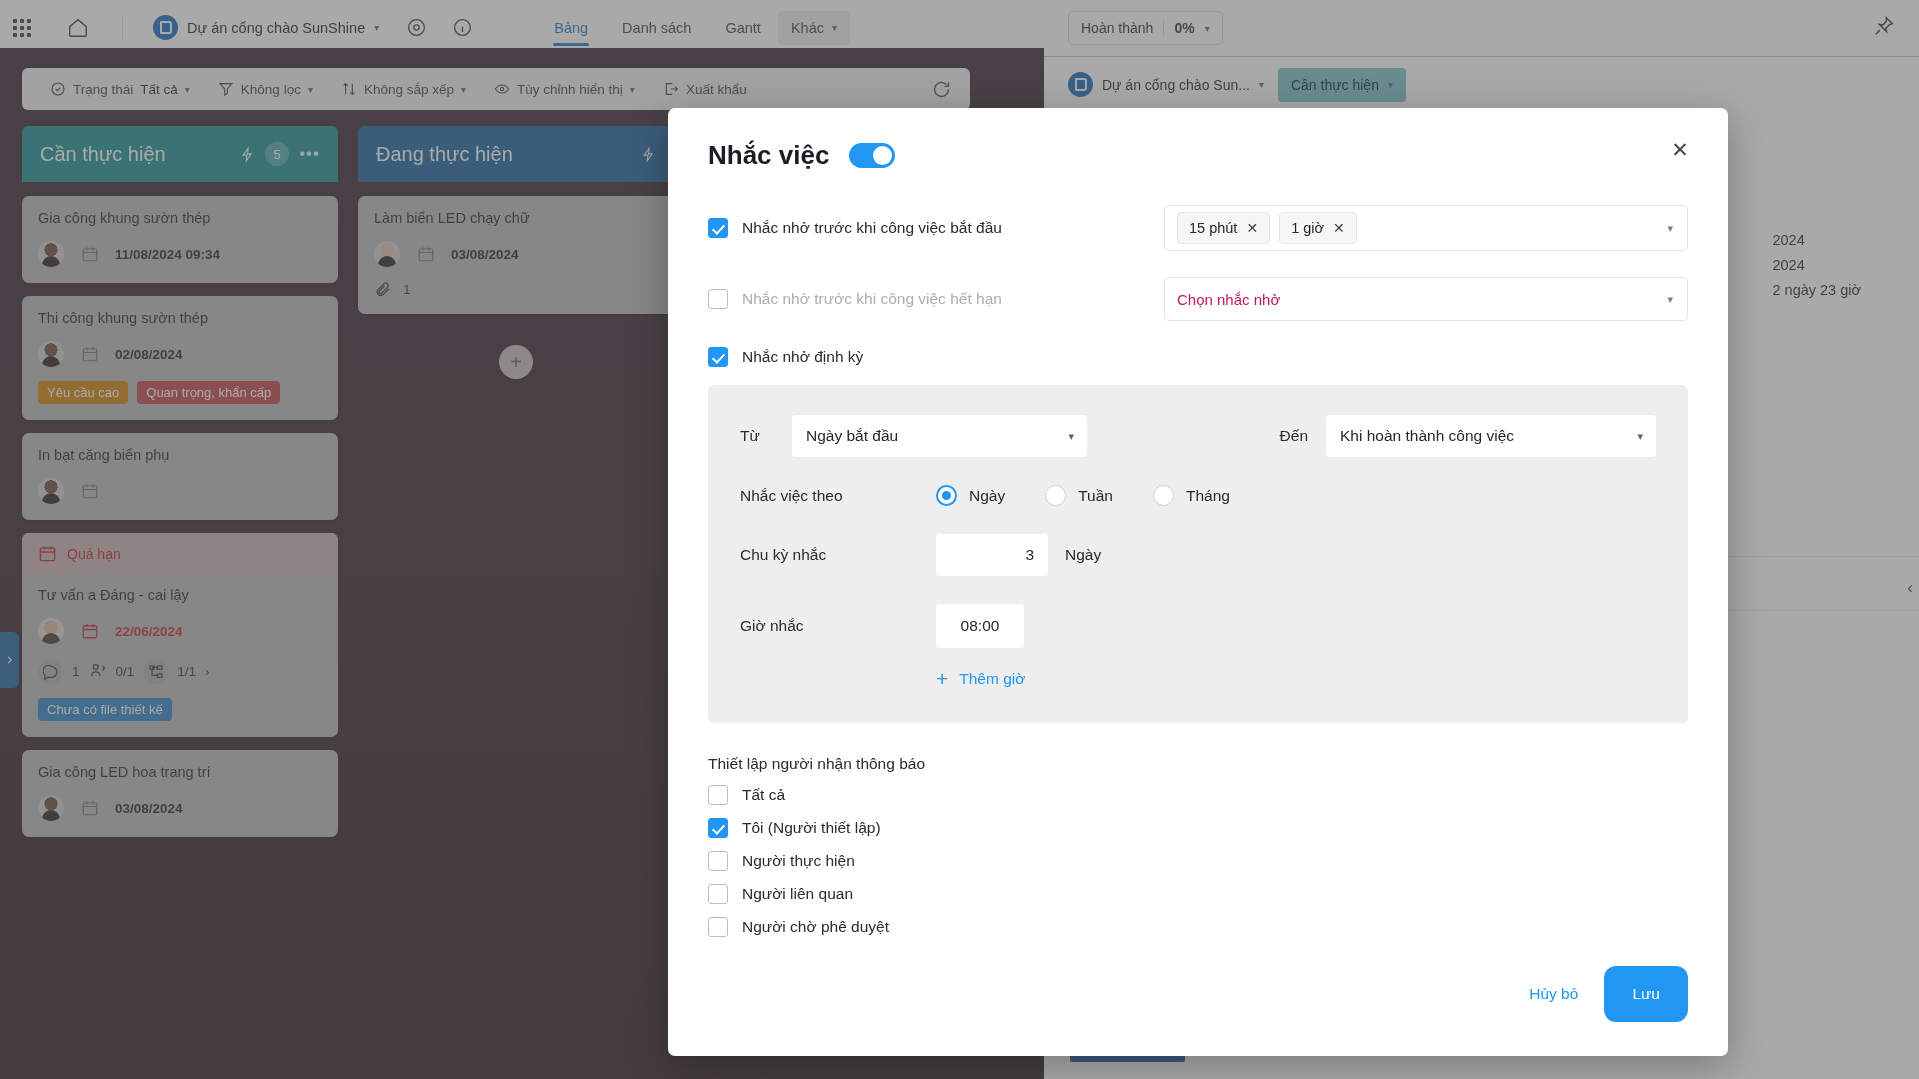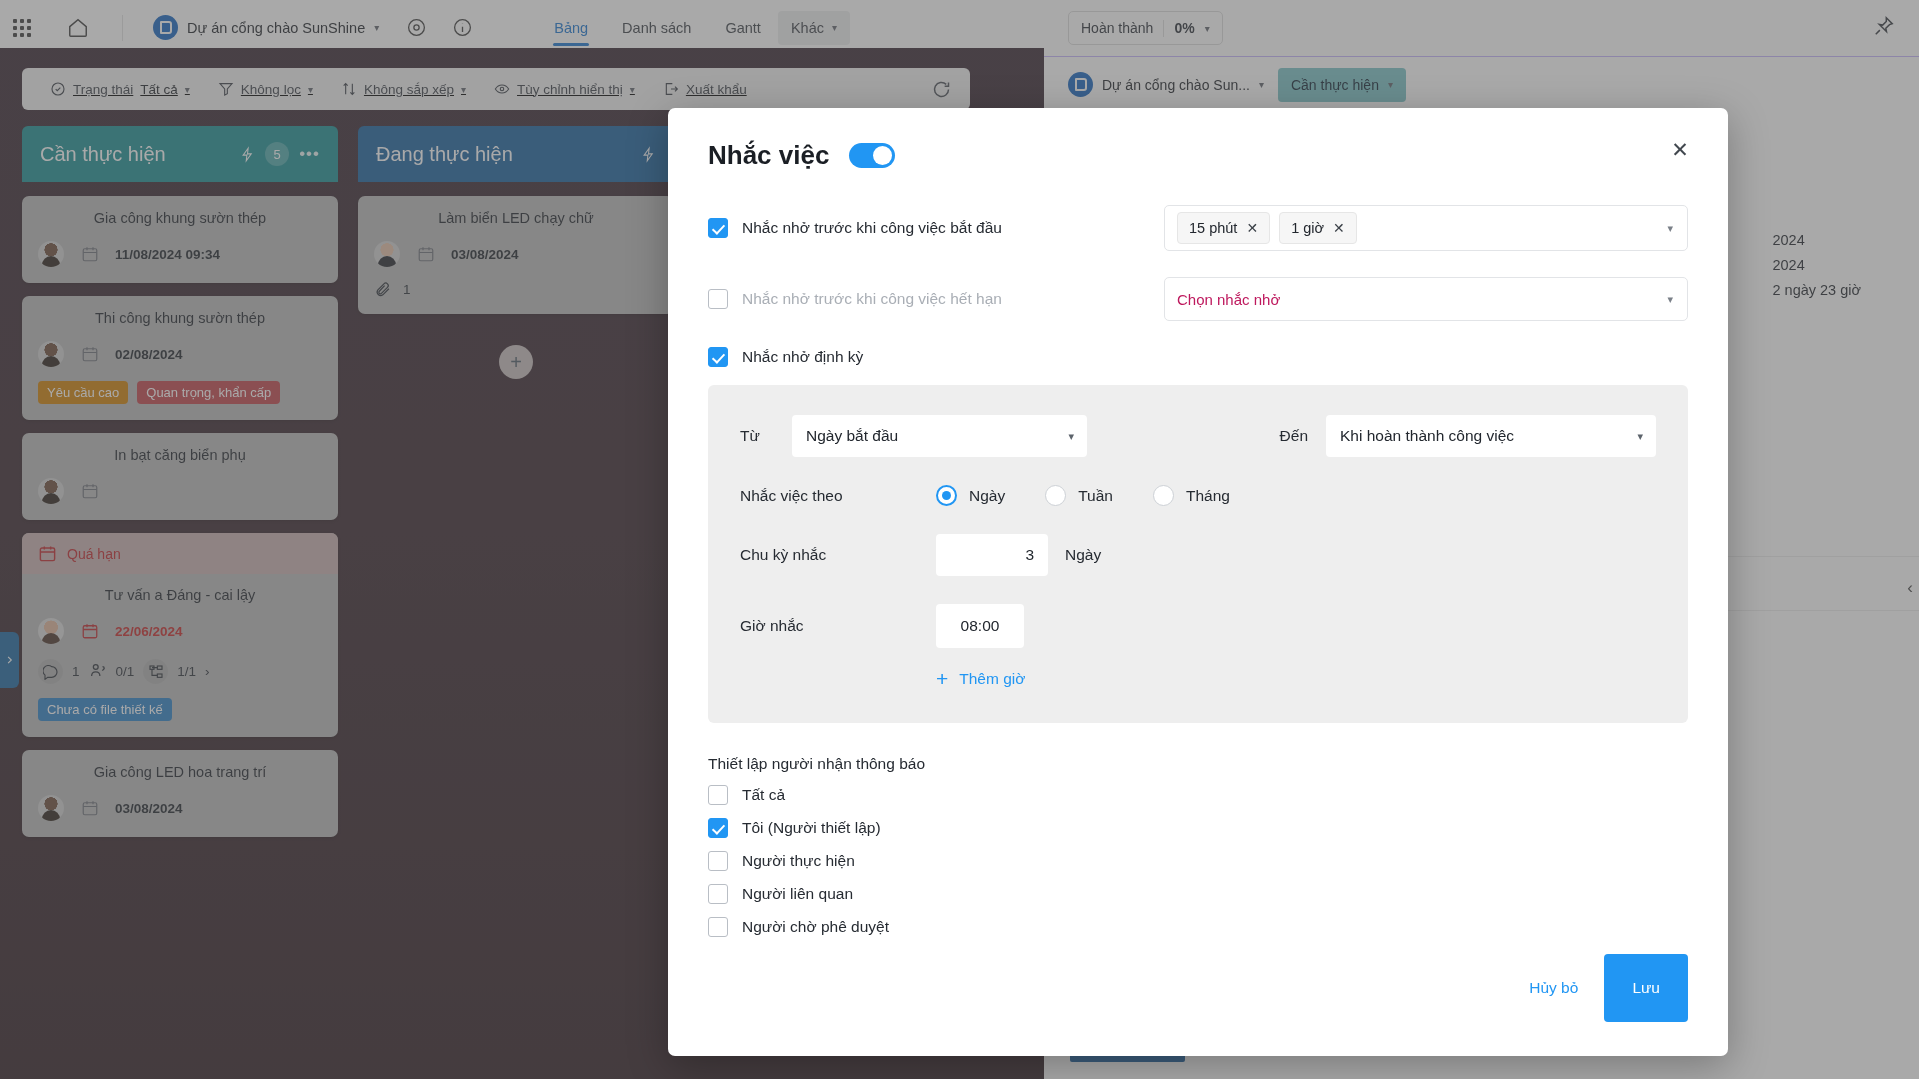--- a/index.html
+++ b/index.html
@@ -51,21 +51,21 @@
 
   .board-wrap {
     position:absolute; left:0; top:48px; width:1044px; height:1031px;
     background:
       linear-gradient(180deg, rgba(52,36,46,.92), rgba(46,28,36,.88)),
       linear-gradient(180deg,#53384a 0%,#6d4a45 46%,#2a2018 100%);
   }
   .toolbar {
     position:absolute; left:22px; top:20px; width:948px; height:42px;
     background:#f1f1f1; border-radius:6px; display:flex; align-items:center;
-    padding:4px 14px; gap:0;text-decoration:underline;
+    padding:4px 14px; gap:0;
   }
   .tool {
     display:flex; align-items:center; gap:7px; padding:0 14px; height:42px;
     font-size:13.5px; color:#3b4048; cursor:pointer; white-space:nowrap;
   }
   .tool .lbl-strong { color:#20242a; }
   .tool svg { flex:none; }
   .tool-refresh { margin-left:auto; padding-right:4px; }
 
   .cols { position:absolute; left:22px; top:78px; display:flex; gap:20px; }
@@ -76,21 +76,21 @@
   }
   .col-head.todo { background:#1b8f93; }
   .col-head.doing { background:#17609e; }
   .col-title { font-size:20px; font-weight:400; flex:1; white-space:nowrap; }
   .col-count {
     min-width:24px; height:24px; padding:0 7px; border-radius:12px;
     background:rgba(255,255,255,.23); font-size:13px;
     display:flex; align-items:center; justify-content:center;
   }
   .col-more { font-size:17px; letter-spacing:1px; opacity:.9; cursor:pointer; }
-  .col-body { padding-top:14px; display:flex; flex-direction:column; gap:13px;text-align:center; }
+  .col-body { padding-top:14px; display:flex; flex-direction:column; gap:13px; }
 
   .card {
     background:#b9b9b9; border-radius:7px; padding:14px 16px 16px;
     box-shadow:0 1px 3px rgba(0,0,0,.22);
   }
   .card-title { font-size:14.5px; color:#1e232a; margin-bottom:15px; }
   .card-row { display:flex; align-items:center; gap:13px; }
   .avatar {
     width:26px; height:26px; border-radius:50%; flex:none;
     background:radial-gradient(circle at 50% 34%, #6b4a38 0 30%, transparent 31%), #cfcfcf;
@@ -273,22 +273,22 @@
   .recv-lbl { font-size:15.5px; color:#262b32; }
 
   .m-foot {
     padding:0 40px 34px; display:flex; align-items:center; justify-content:flex-end; gap:10px;
   }
   .btn-cancel {
     font-size:15.5px; color:#2196f3; padding:10px 16px; cursor:pointer; background:none; border:none;
     font-family:"Liberation Sans", sans-serif;
   }
   .btn-save {
-    background:#2196f3; color:#fff; font-size:15.5px; border:none; border-radius:4px;
-    padding:25px 28px; cursor:pointer; font-family:"Liberation Sans", sans-serif;
+    background:#2196f3; color:#fff; font-size:15.5px; border:none; border-radius:12px;
+    padding:19px 28px; cursor:pointer; font-family:"Liberation Sans", sans-serif;
   }
 </style>
 </head>
 <body>
 
 <div id="root">
 
   <div class="left-app">
 
     <div class="topbar">

